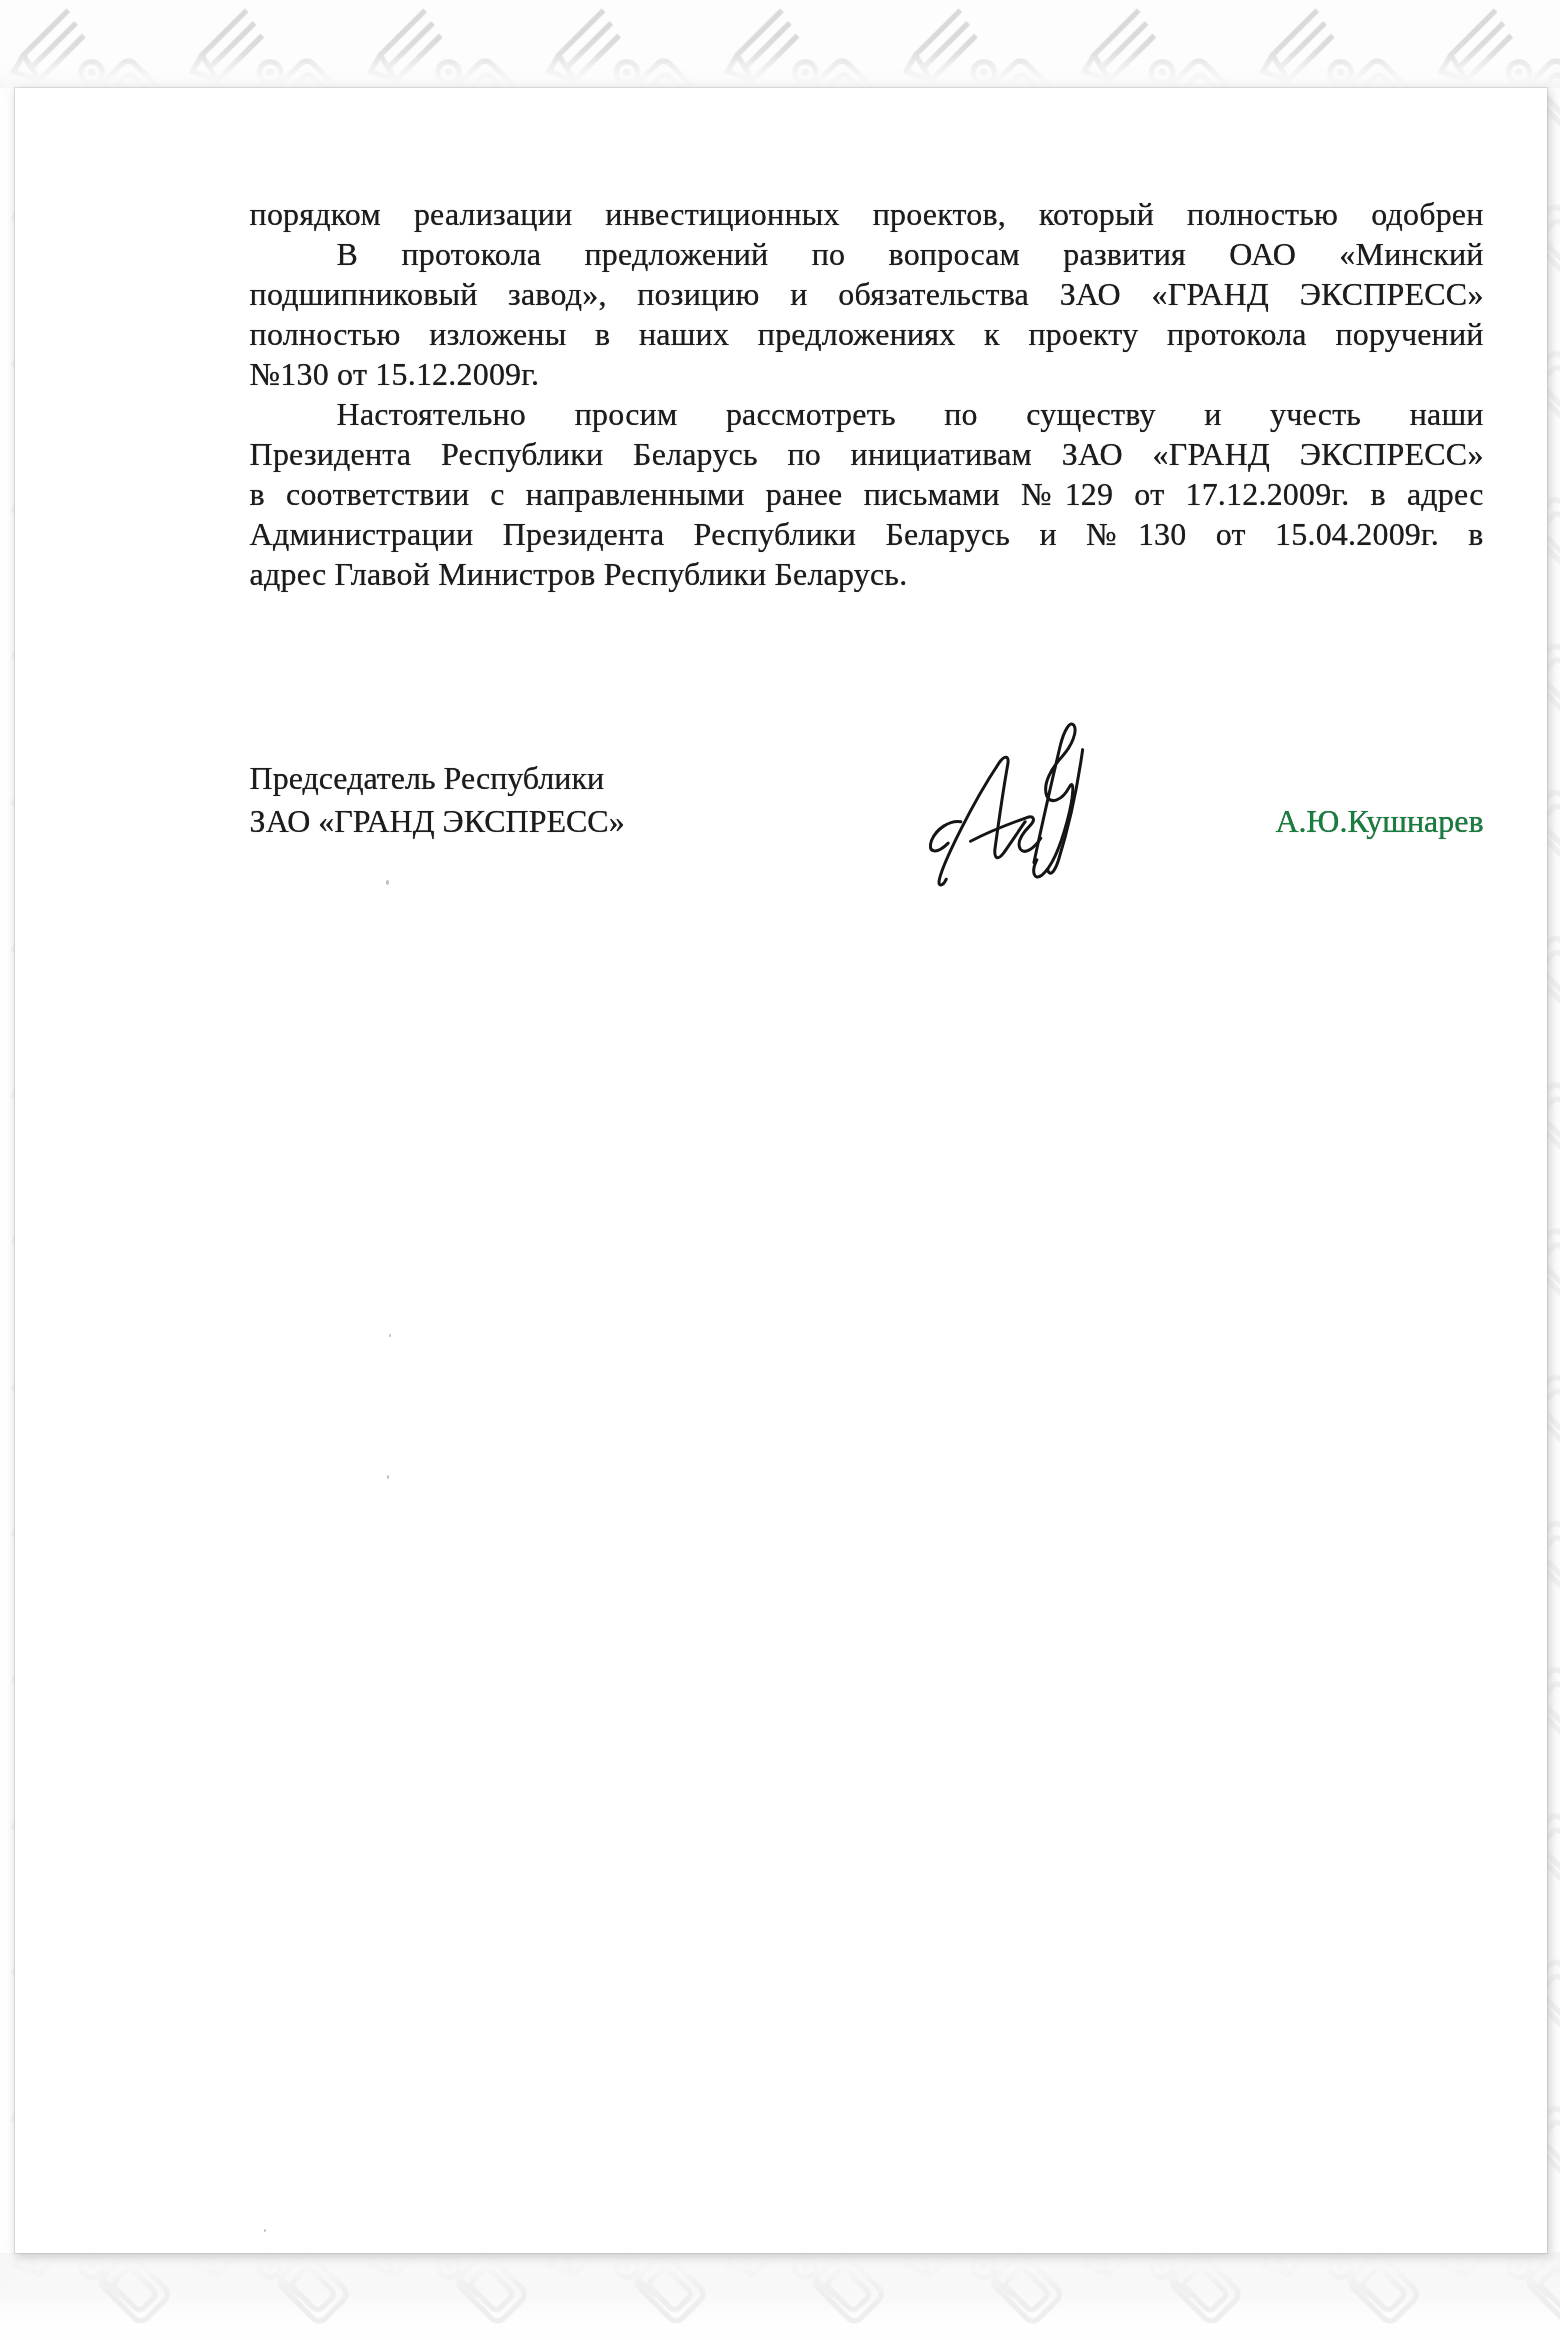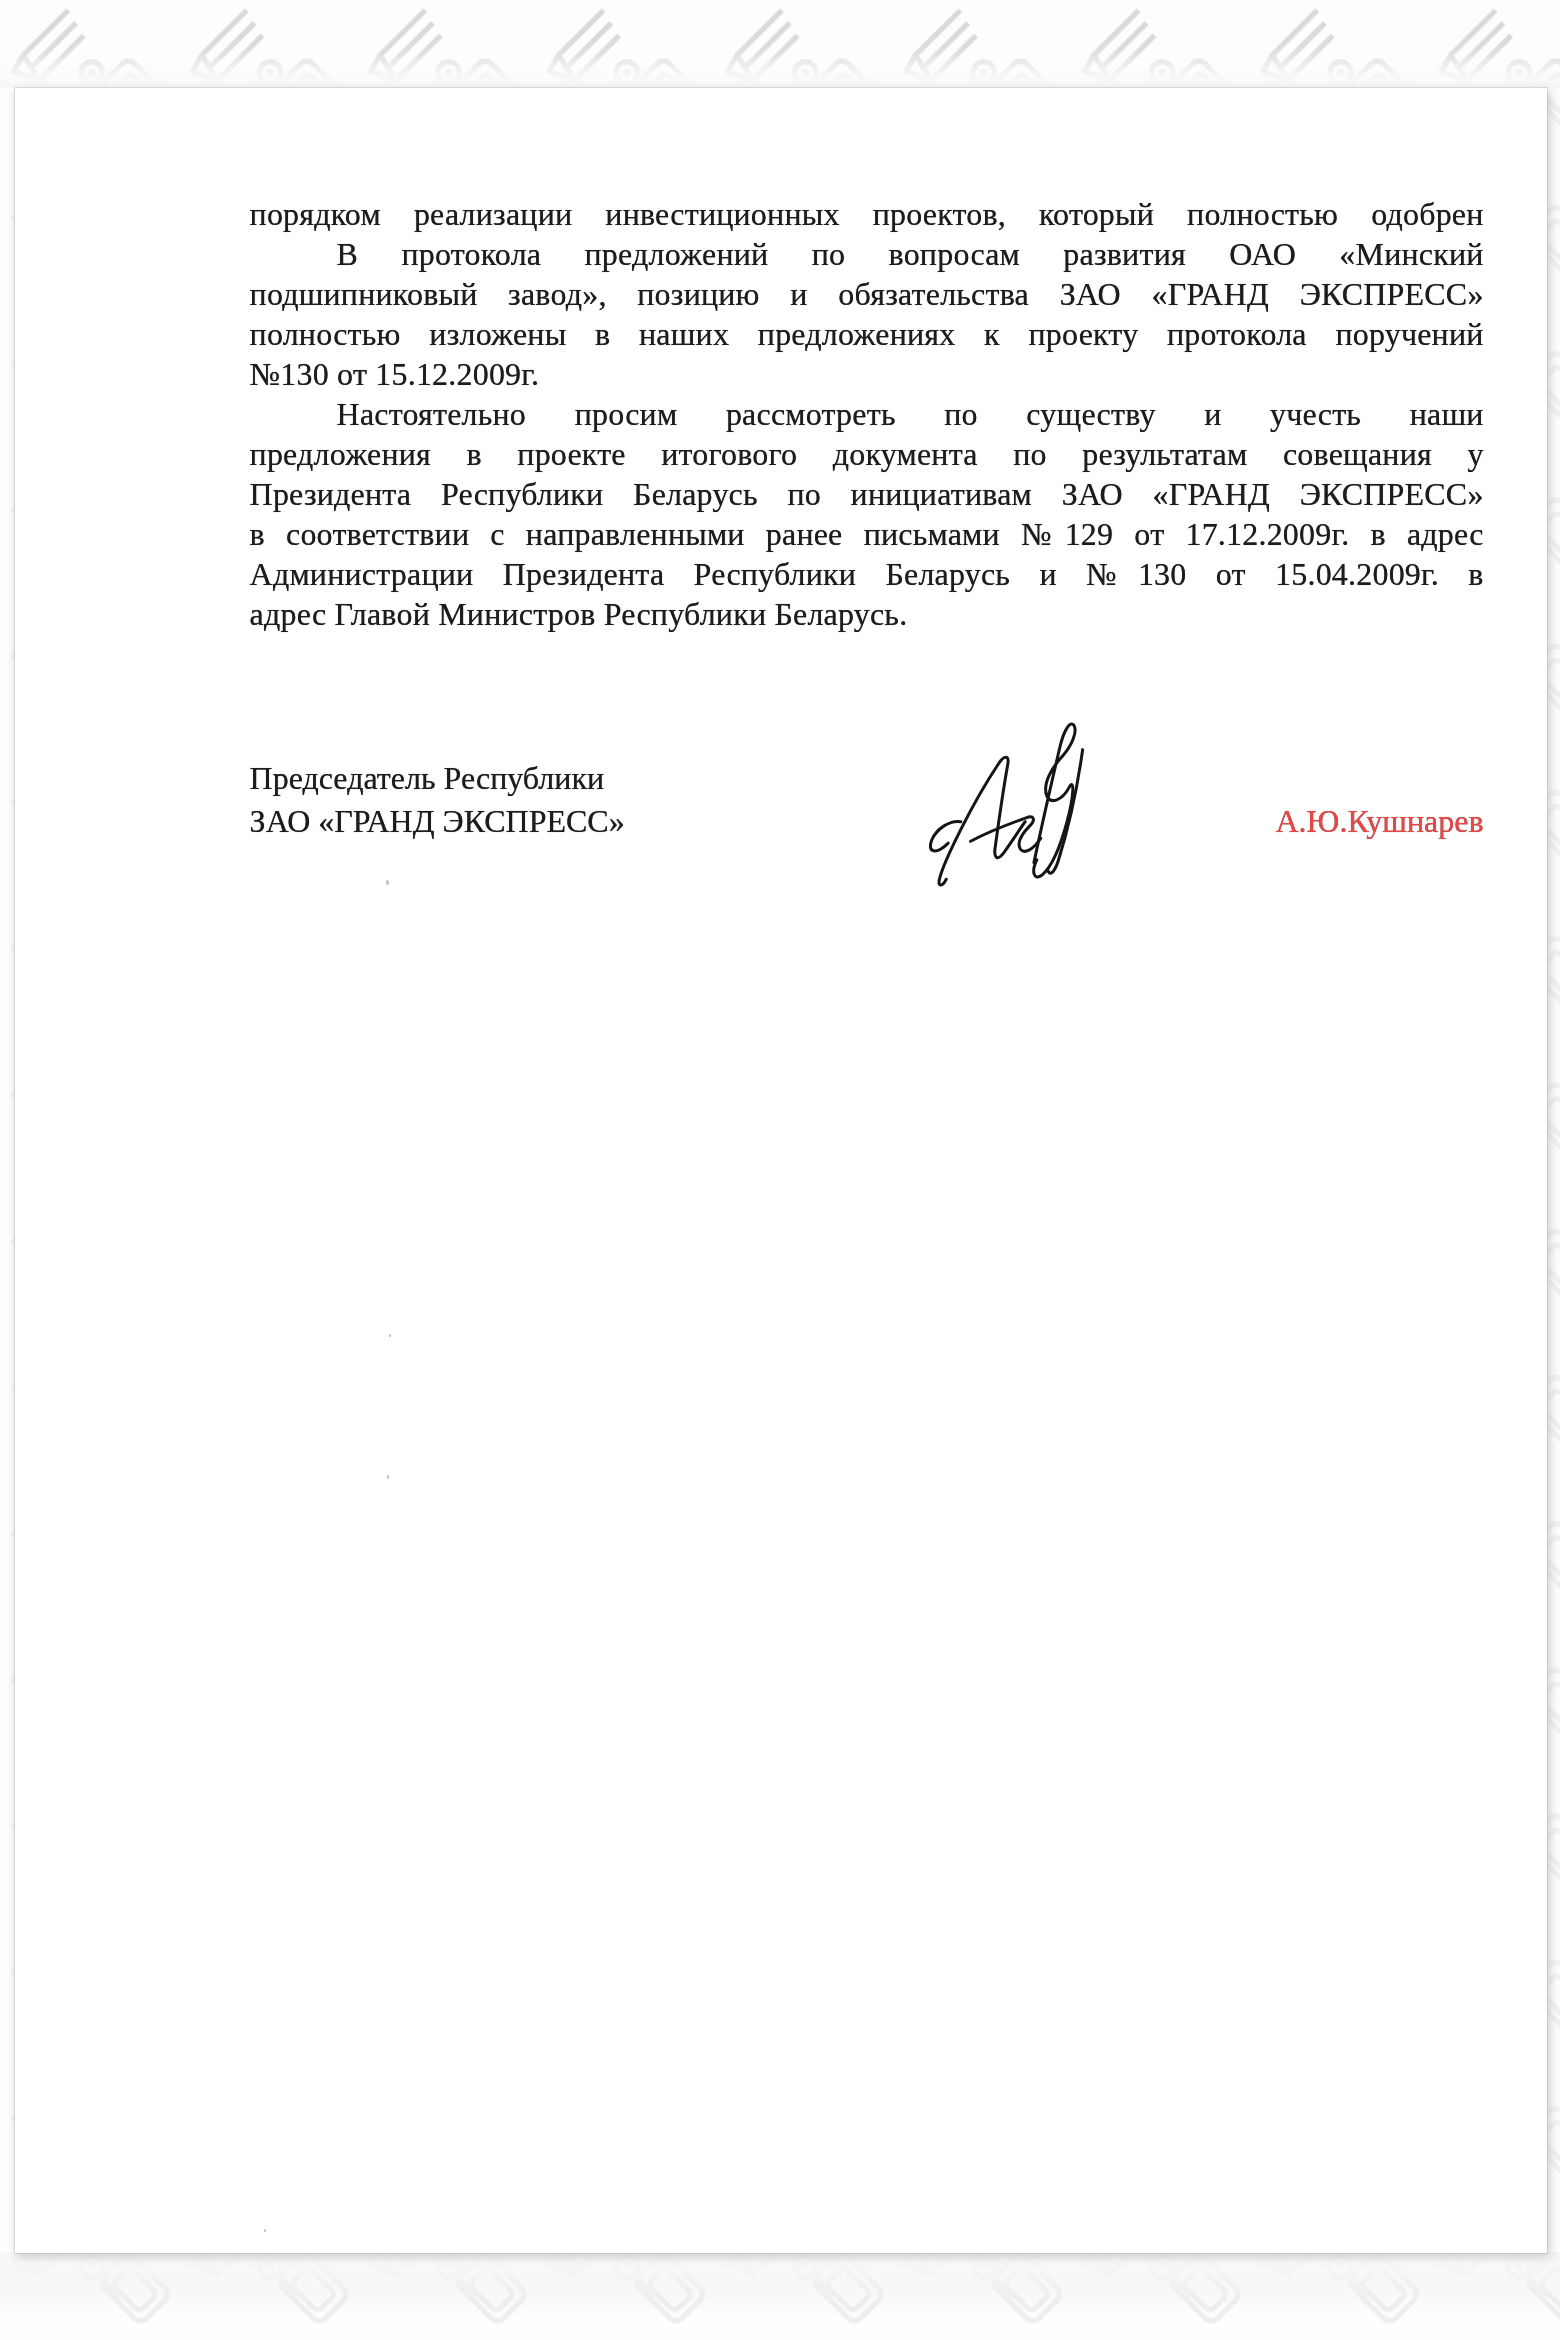--- a/index.html
+++ b/index.html
@@ -28,21 +28,21 @@
   .line.j{text-align:justify;text-align-last:justify;}
   .line.last{text-align:left;}
   .line.ind{padding-left:87px;box-sizing:border-box;}
   .closing{
     position:absolute;left:235px;top:669px;width:1234px;
     font-size:32px;line-height:43px;color:#1c1c1c;
     text-shadow:0 0 0.7px rgba(25,25,25,0.85);
   }
   .signatory-name{
     position:absolute;right:63px;top:712px;
-    font-size:32px;line-height:43px;color:#ef4444;
+    font-size:32px;line-height:43px;color:#15803d;
     text-shadow:0 0 0.7px rgba(25,25,25,0.85);
     text-align:center;
   }
   .signature-svg{
     position:absolute;left:902px;top:607px;width:190px;height:195px;
   }
   .speck{
     position:absolute;border-radius:50%;background:#8f8f8f;opacity:0.55;
   }
 </style>
@@ -90,21 +90,20 @@
 
   <div class="paper">
 
     <div class="letter-text">
         <div class="line j">порядком реализации инвестиционных проектов, который полностью одобрен</div>
         <div class="line j ind">В протокола предложений по вопросам развития ОАО «Минский</div>
         <div class="line j">подшипниковый завод», позицию и обязательства ЗАО «ГРАНД ЭКСПРЕСС»</div>
         <div class="line j">полностью изложены в наших предложениях к проекту протокола поручений</div>
         <div class="line last">№130 от 15.12.2009г.</div>
         <div class="line j ind">Настоятельно просим рассмотреть по существу и учесть наши</div>
-        <div class="line j">предложения в проекте итогового документа по результатам совещания у</div>
         <div class="line j">Президента Республики Беларусь по инициативам ЗАО «ГРАНД ЭКСПРЕСС»</div>
         <div class="line j">в соответствии с направленными ранее письмами №129 от 17.12.2009г. в адрес</div>
         <div class="line j">Администрации Президента Республики Беларусь и №130 от 15.04.2009г. в</div>
         <div class="line last">адрес Главой Министров Республики Беларусь.</div>
       </div>
 
     <div class="closing">
       <div class="line last">Председатель Республики</div>
       <div class="line last">ЗАО «ГРАНД ЭКСПРЕСС»</div>
     </div>

